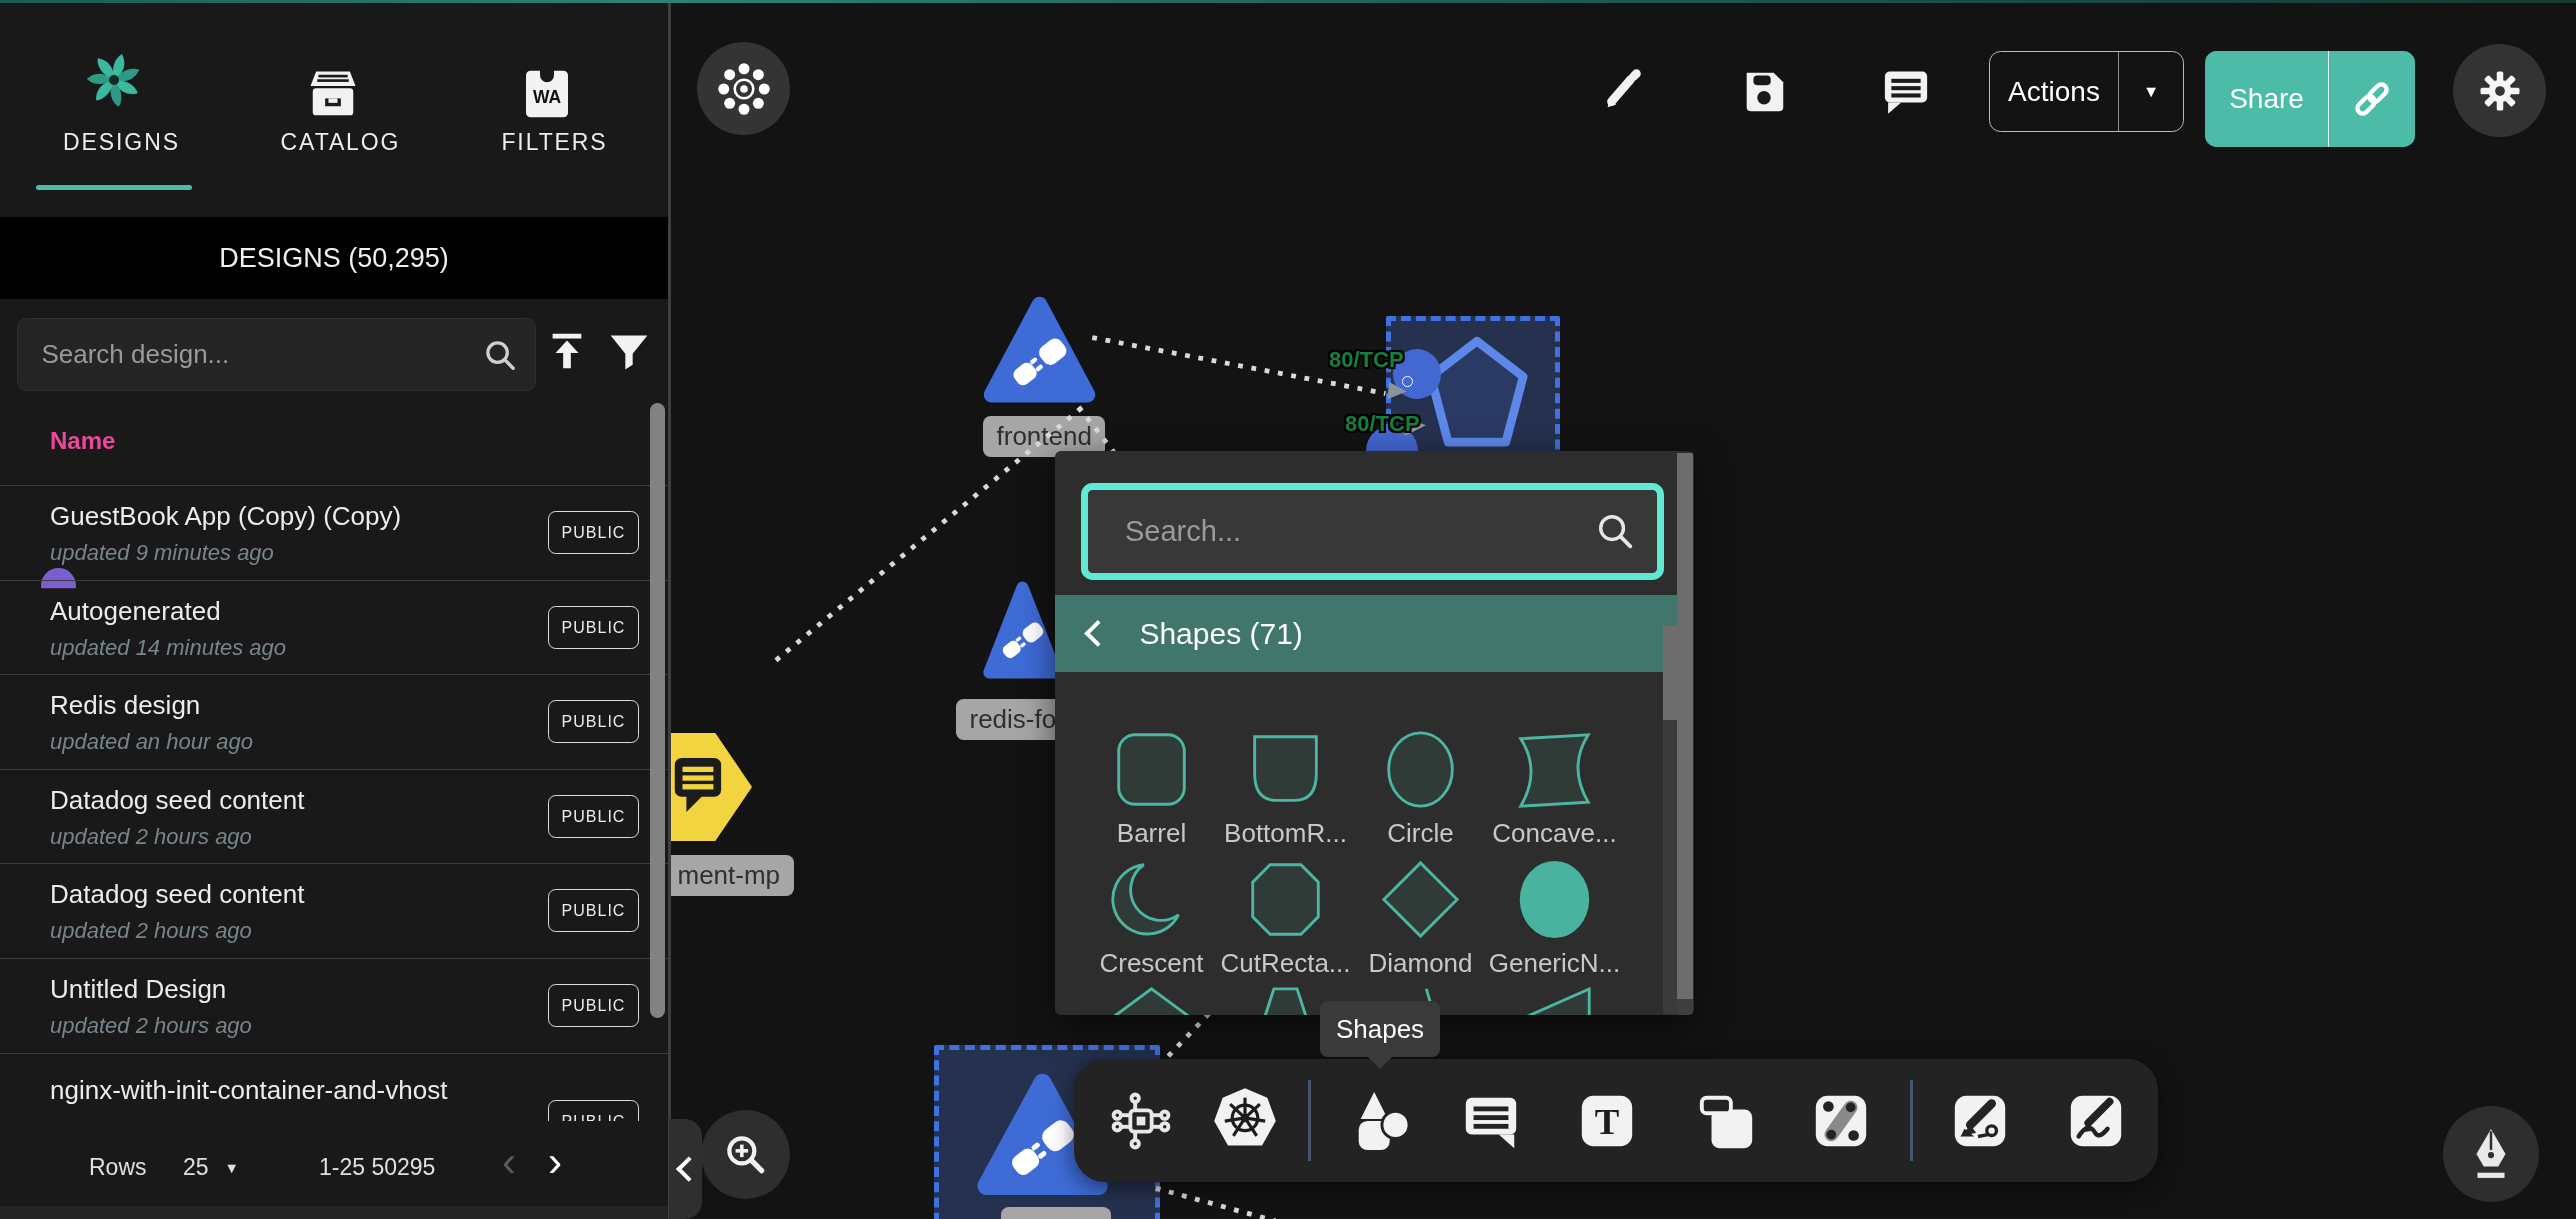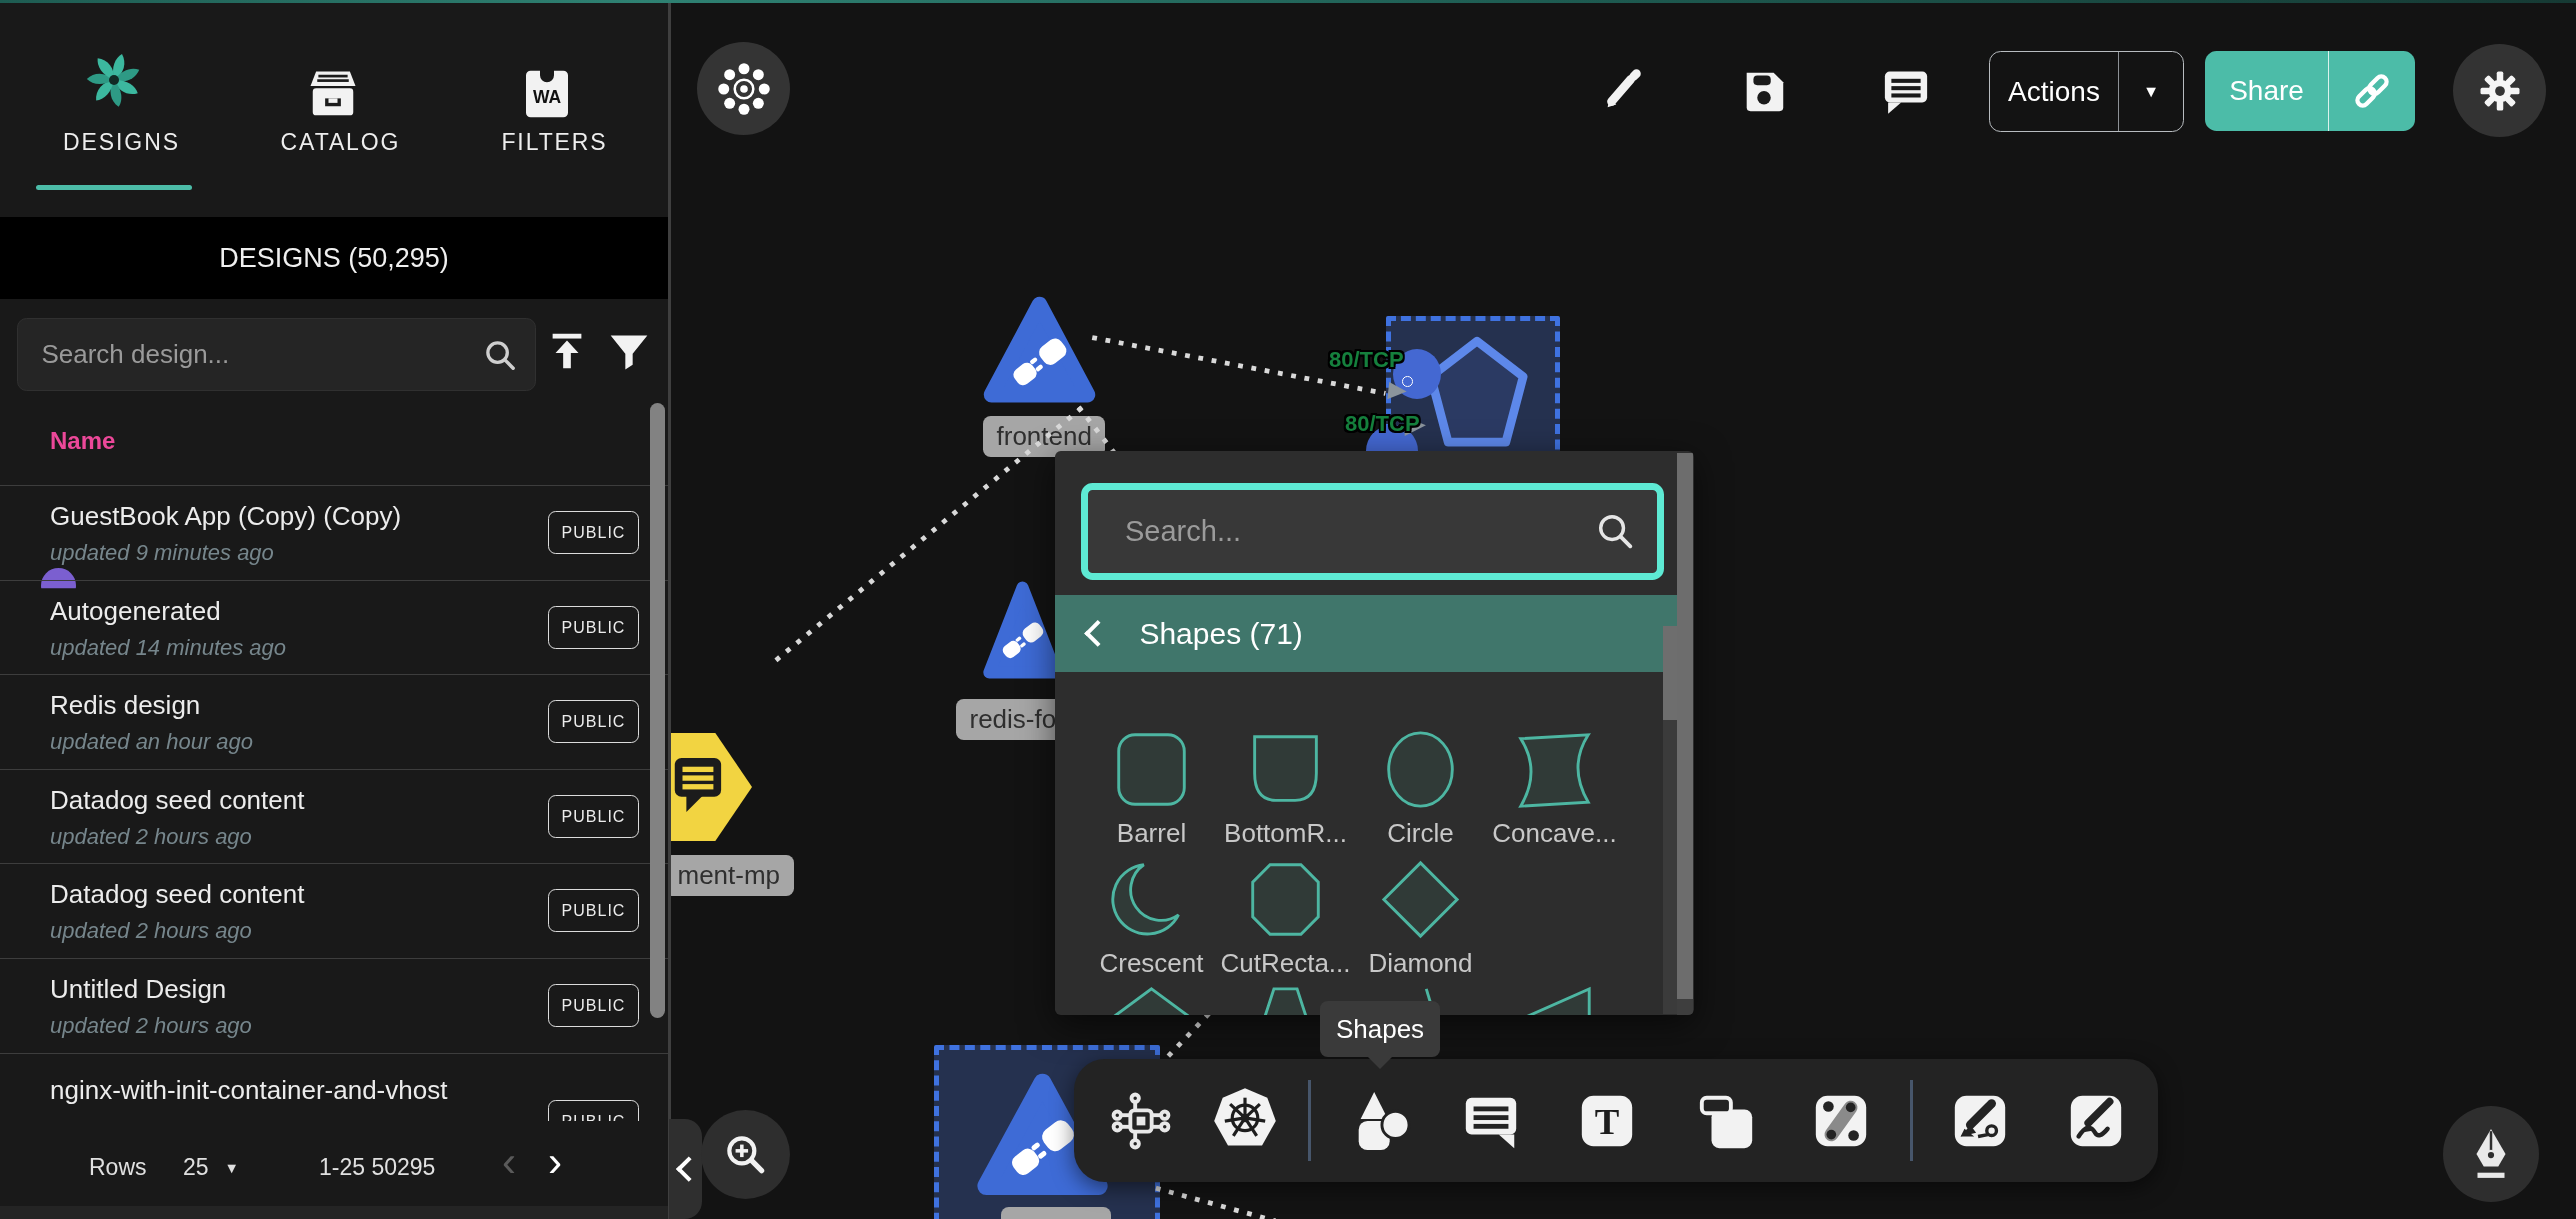--- a/index.html
+++ b/index.html
@@ -60,21 +60,21 @@
   .tb-div{position:absolute;top:21px;width:2.9px;height:81px;background:#47566b;}
   #tooltip{left:1320px;top:1001px;width:120px;height:56px;background:#3a3a3a;border-radius:7.7px;z-index:40;
            display:flex;align-items:center;justify-content:center;font-size:26px;color:#fff;}
   #tooltip .tt-arrow{position:absolute;left:50%;top:54px;transform:translateX(-50%);
       border:14.5px solid transparent;border-top-color:#3a3a3a;}
   
   .topic{position:absolute;cursor:pointer;z-index:15;}
   #actions-btn{left:1989px;top:51px;width:193px;height:79px;border:1.9px solid #b8bcc0;border-radius:11.6px;display:flex;z-index:15;cursor:pointer;}
   #actions-btn .al{width:128px;display:flex;align-items:center;justify-content:center;font-size:28px;color:#fff;border-right:1.9px solid #8d9196;}
   #actions-btn .ac{flex:1;display:flex;align-items:center;justify-content:center;font-size:16.4px;color:#fff;}
-  #share-btn{left:2205px;top:51px;width:210px;height:80px;background:#4cbca8;border-radius:11.6px;display:flex;z-index:15;cursor:pointer;}
+  #share-btn{left:2205px;top:51px;width:210px;height:96px;background:#4cbca8;border-radius:11.6px;display:flex;z-index:15;cursor:pointer;}
   #share-btn .sl{width:123px;display:flex;align-items:center;justify-content:center;font-size:28px;color:#fff;border-right:1.9px solid rgba(255,255,255,.8);}
   #share-btn .si{flex:1;display:flex;align-items:center;justify-content:center;}
   
   #collapse-pill{left:669px;top:1119px;width:33px;height:100px;background:#2f2f2f;border-radius:0 17.4px 17.4px 0;z-index:60;display:flex;align-items:center;justify-content:center;cursor:pointer;}
   #collapse-pill .chev{width:13.5px;height:13.5px;border-left:4.8px solid #fff;border-bottom:4.8px solid #fff;transform:rotate(45deg);margin-left:5.8px;}
 </style>
 </head>
 <body>
 
 <div id="app">
@@ -342,20 +342,26 @@
       <svg width="81" height="81" viewBox="0 0 84 84">
           <polygon points="26,6 58,6 76,24 76,60 58,78 26,78 8,60 8,24" fill="#303a37" stroke="#4db6a2" stroke-width="3"></polygon>
         </svg>
       <div class="slabel">CutRecta...</div>
     </div>
     <div class="scell" style="left:299px;top:408px;">
       <svg width="81" height="81" viewBox="0 0 84 84">
           <polygon points="42,4 80,42 42,80 4,42" fill="#303a37" stroke="#4db6a2" stroke-width="3"></polygon>
         </svg>
       <div class="slabel">Diamond</div>
+    </div>
+    <div class="scell" style="left:433px;top:408px;">
+      <svg width="81" height="81" viewBox="0 0 84 84">
+          <ellipse cx="42" cy="42" rx="36" ry="40" fill="#49b3a0"></ellipse>
+        </svg>
+      <div class="slabel">GenericN...</div>
     </div>
 
     <div class="scell" style="left:30px;top:534px;">
       <svg width="81" height="81" viewBox="0 0 84 84">
           <polygon points="42,4 80,32 66,78 18,78 4,32" fill="#303a37" stroke="#4db6a2" stroke-width="3"></polygon>
         </svg>
     </div>
     <div class="scell" style="left:164px;top:534px;">
       <svg width="81" height="81" viewBox="0 0 84 84">
           <polygon points="30,4 54,4 78,78 6,78" fill="#303a37" stroke="#4db6a2" stroke-width="3"></polygon>

